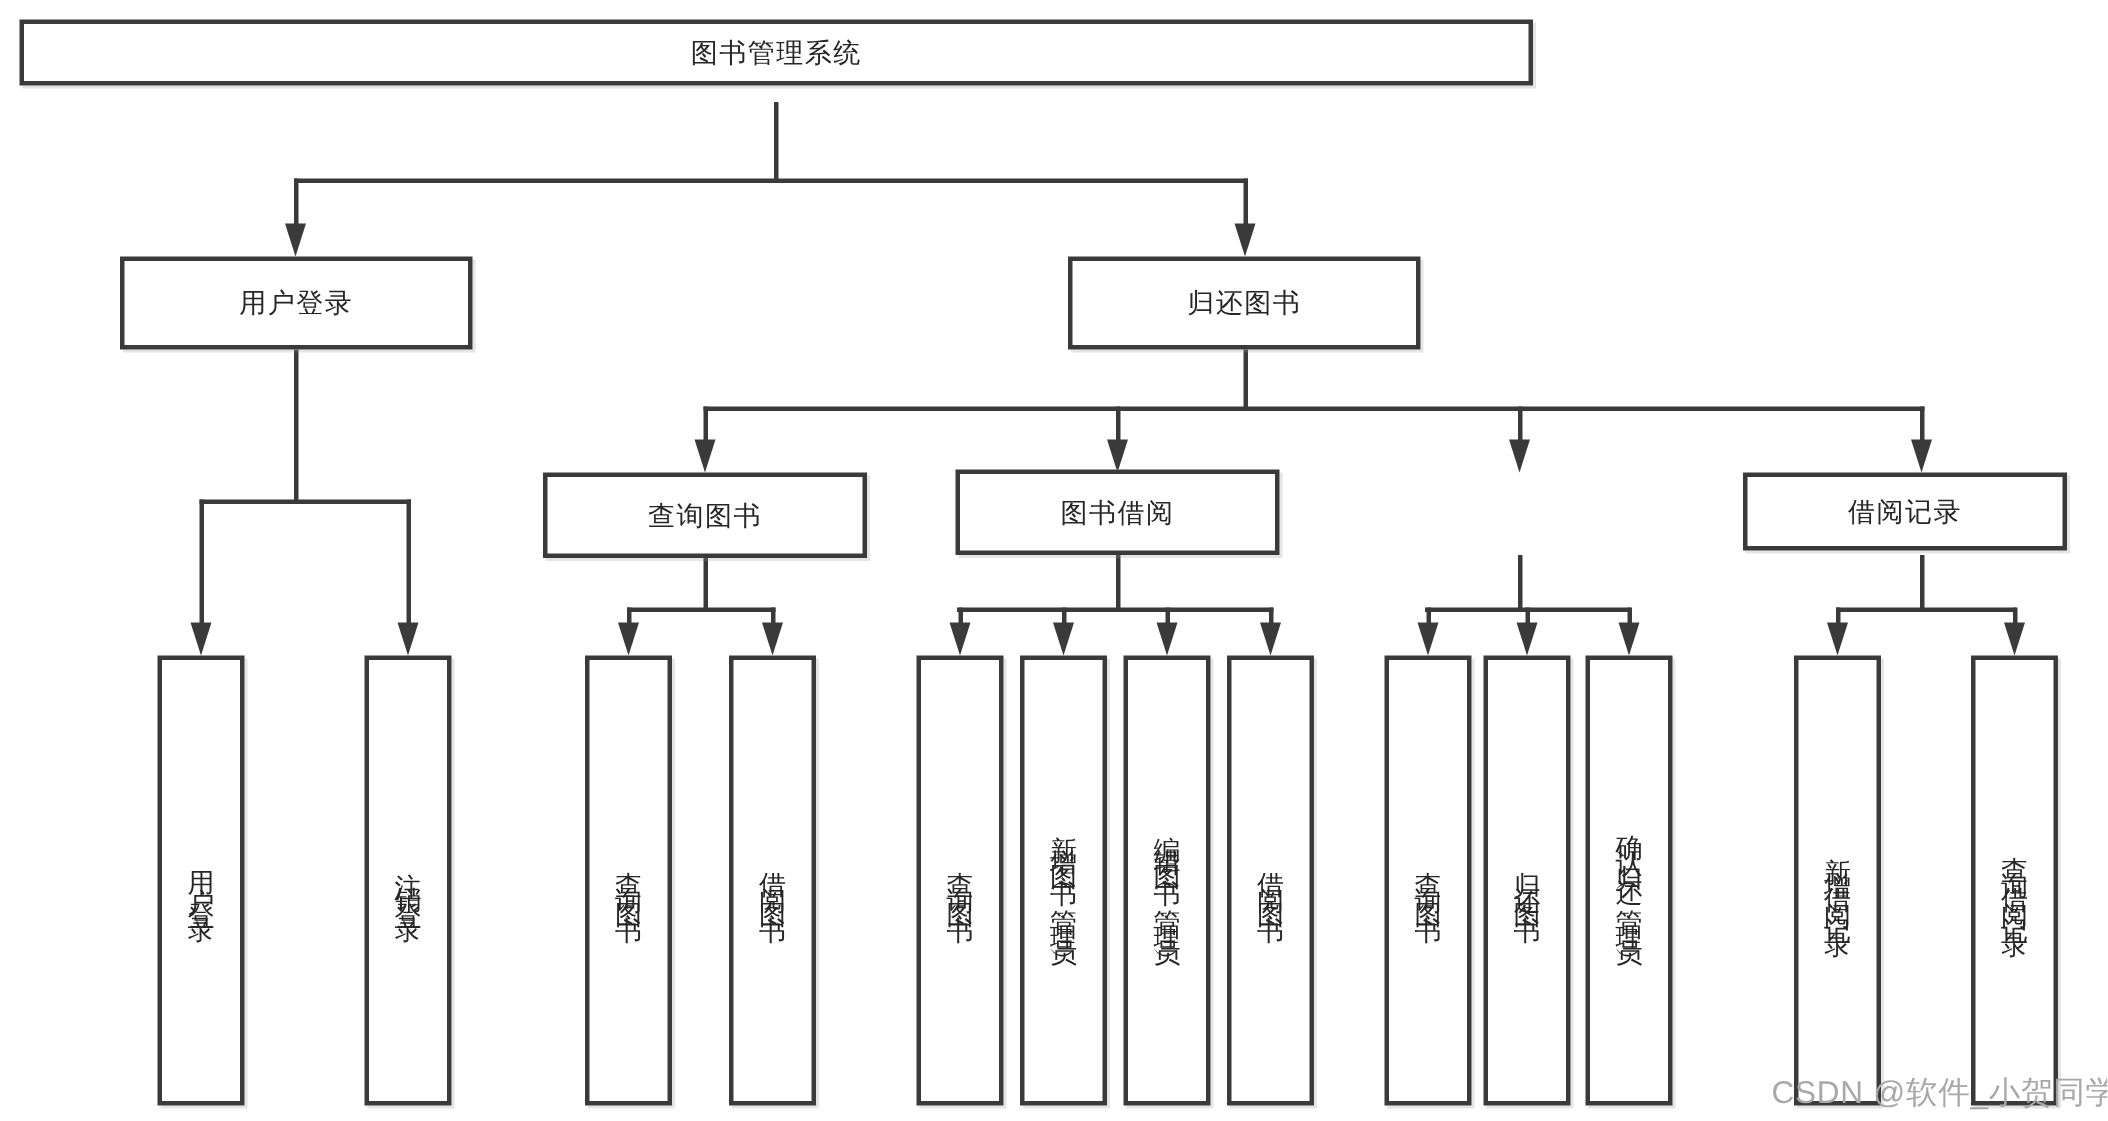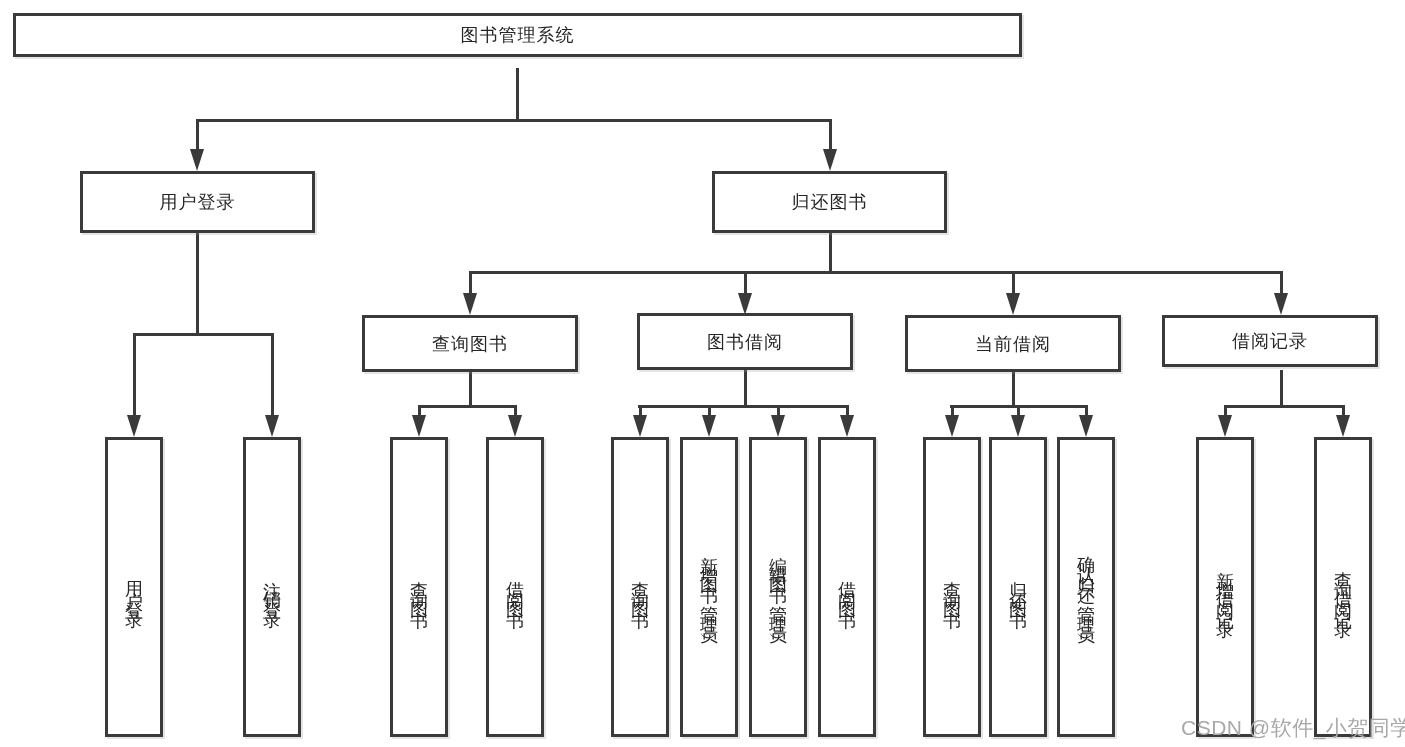--- a/index.html
+++ b/index.html
@@ -134,23 +134,20 @@
   </div>
 
   <div class="node" style="left:362px;top:315px;width:216px;height:57px">
     <span>查询图书</span>
   </div>
 
   <div class="node" style="left:637px;top:313px;width:216px;height:57px">
     <span>图书借阅</span>
   </div>
 
-  <div class="node" style="left:905px;top:315px;width:216px;height:57px">
-    <span>当前借阅</span>
-  </div>
 
   <div class="node" style="left:1162px;top:315px;width:216px;height:52px">
     <span>借阅记录</span>
   </div>
 
   <div class="leaf" style="left:105px;top:437px">
     <span>用户登录</span>
   </div>
   <div class="leaf" style="left:243px;top:437px">
     <span>注销登录</span>

